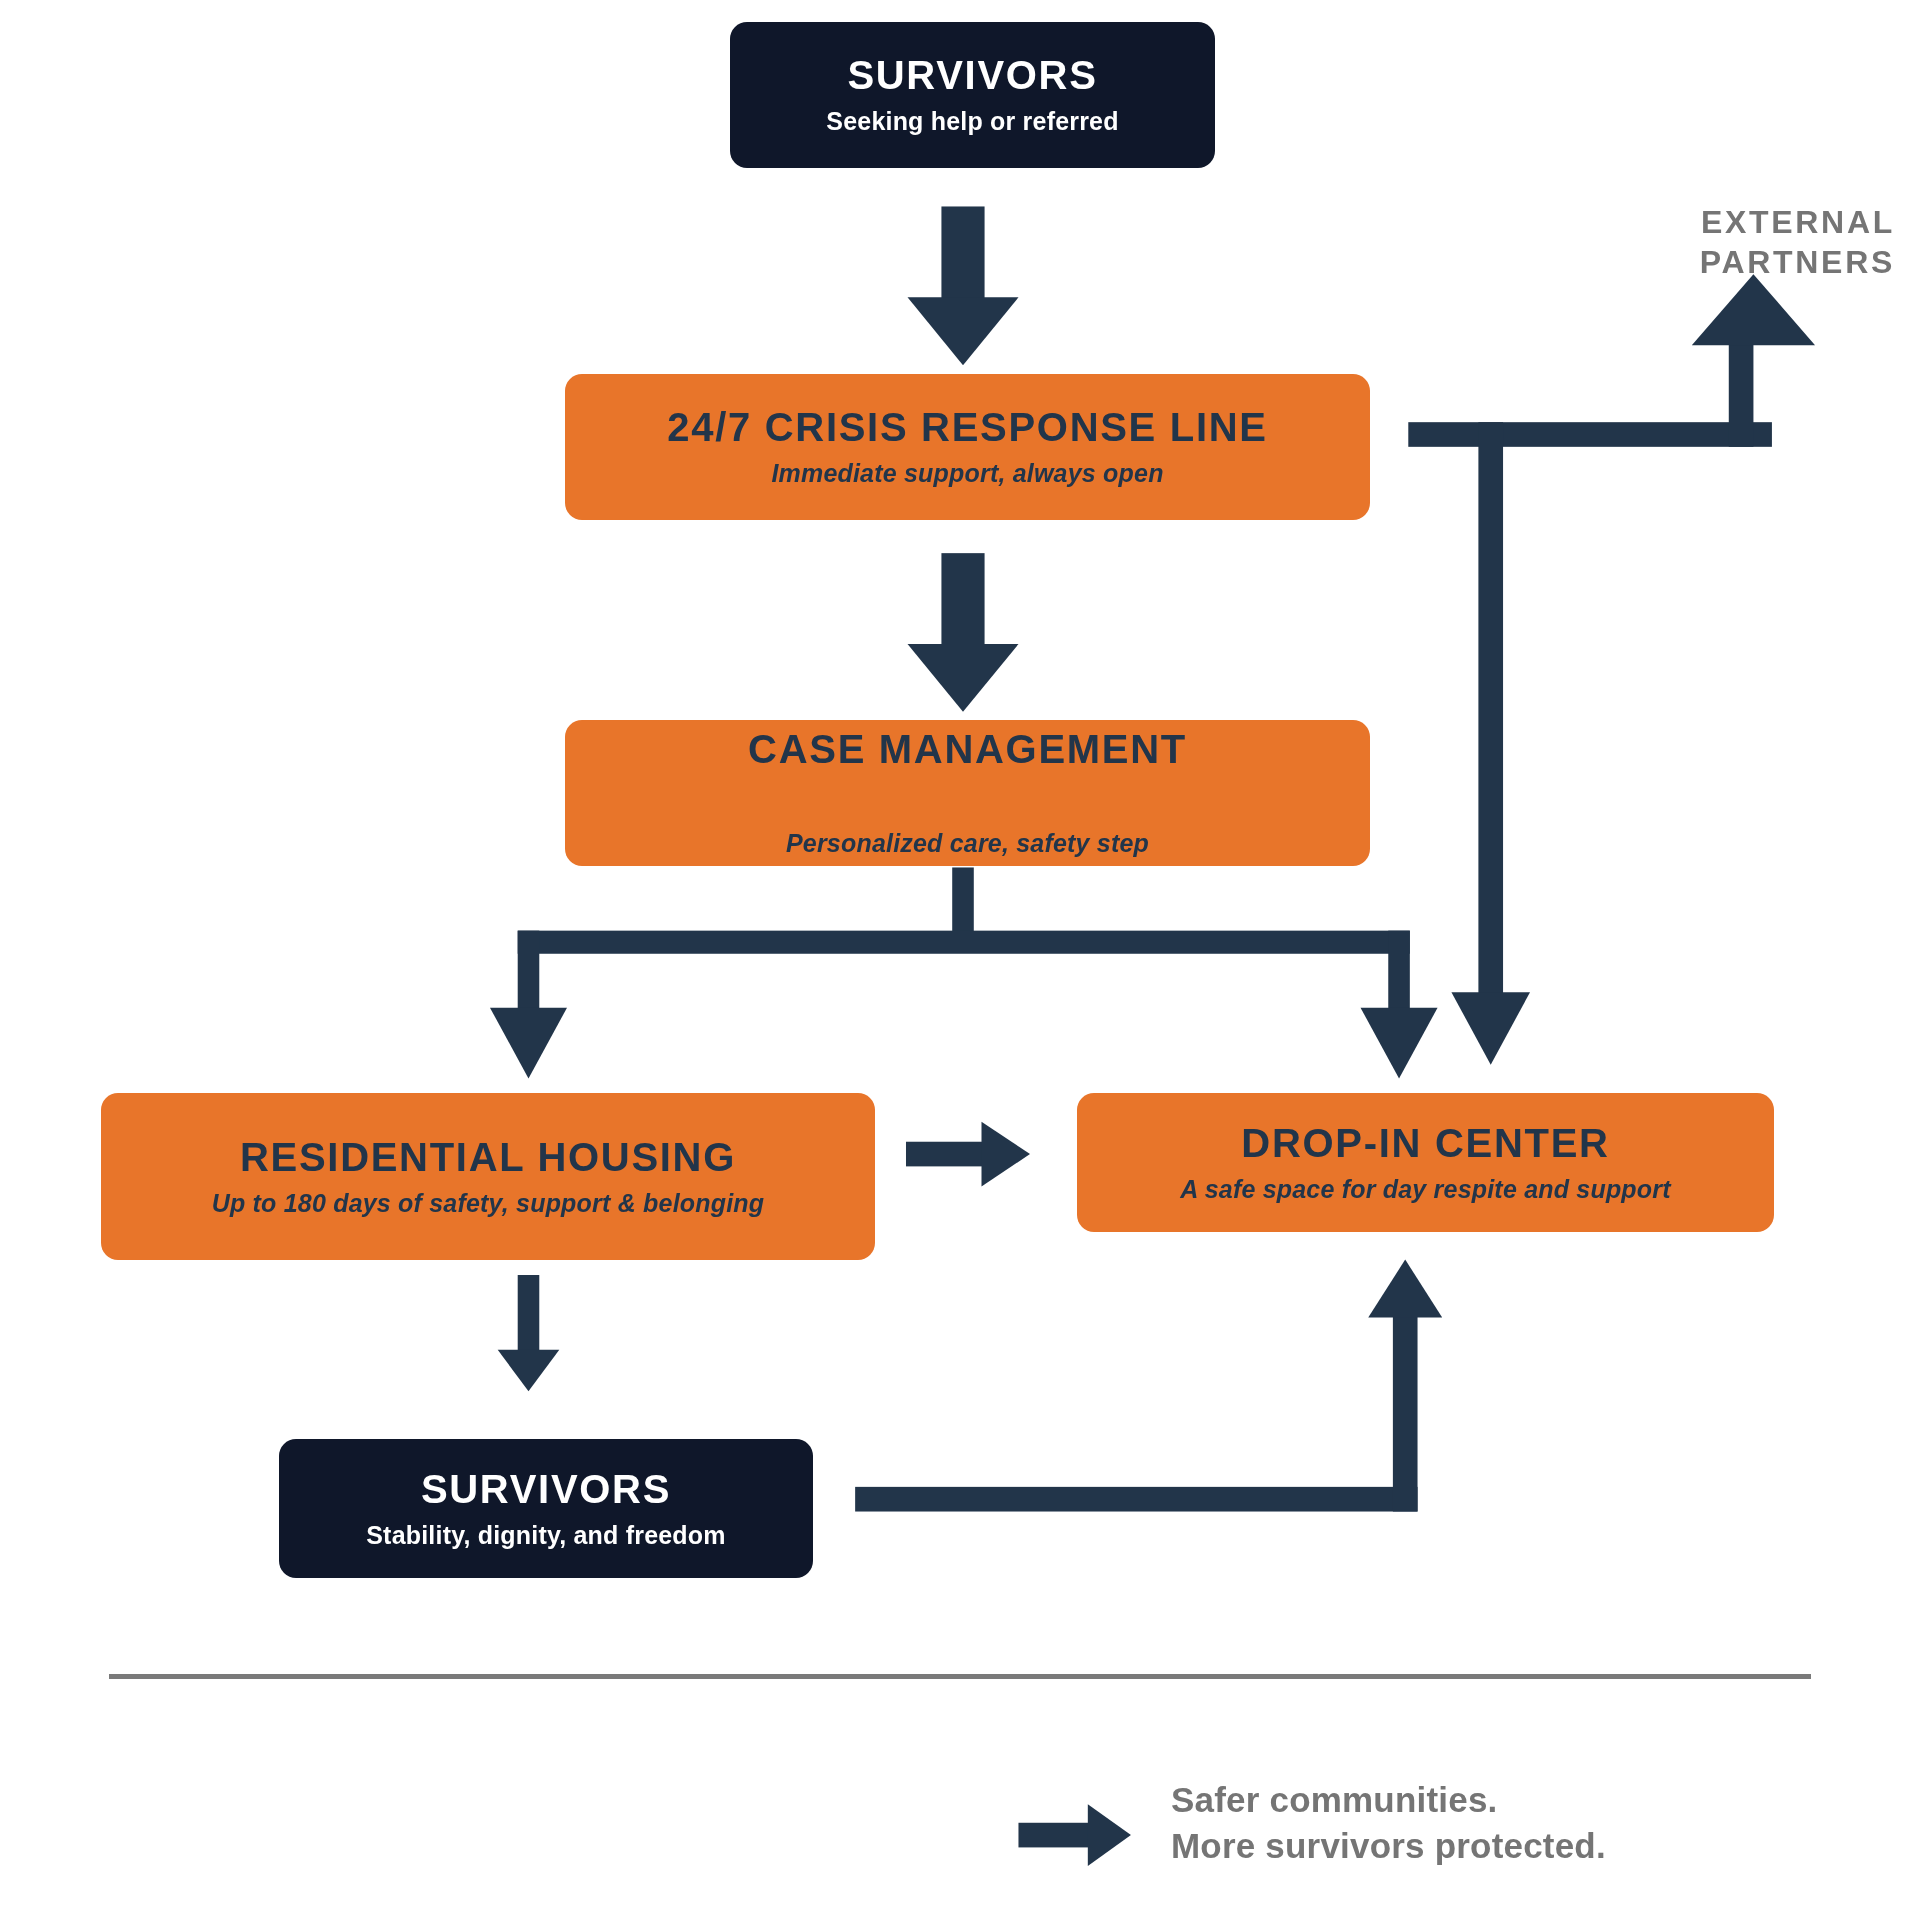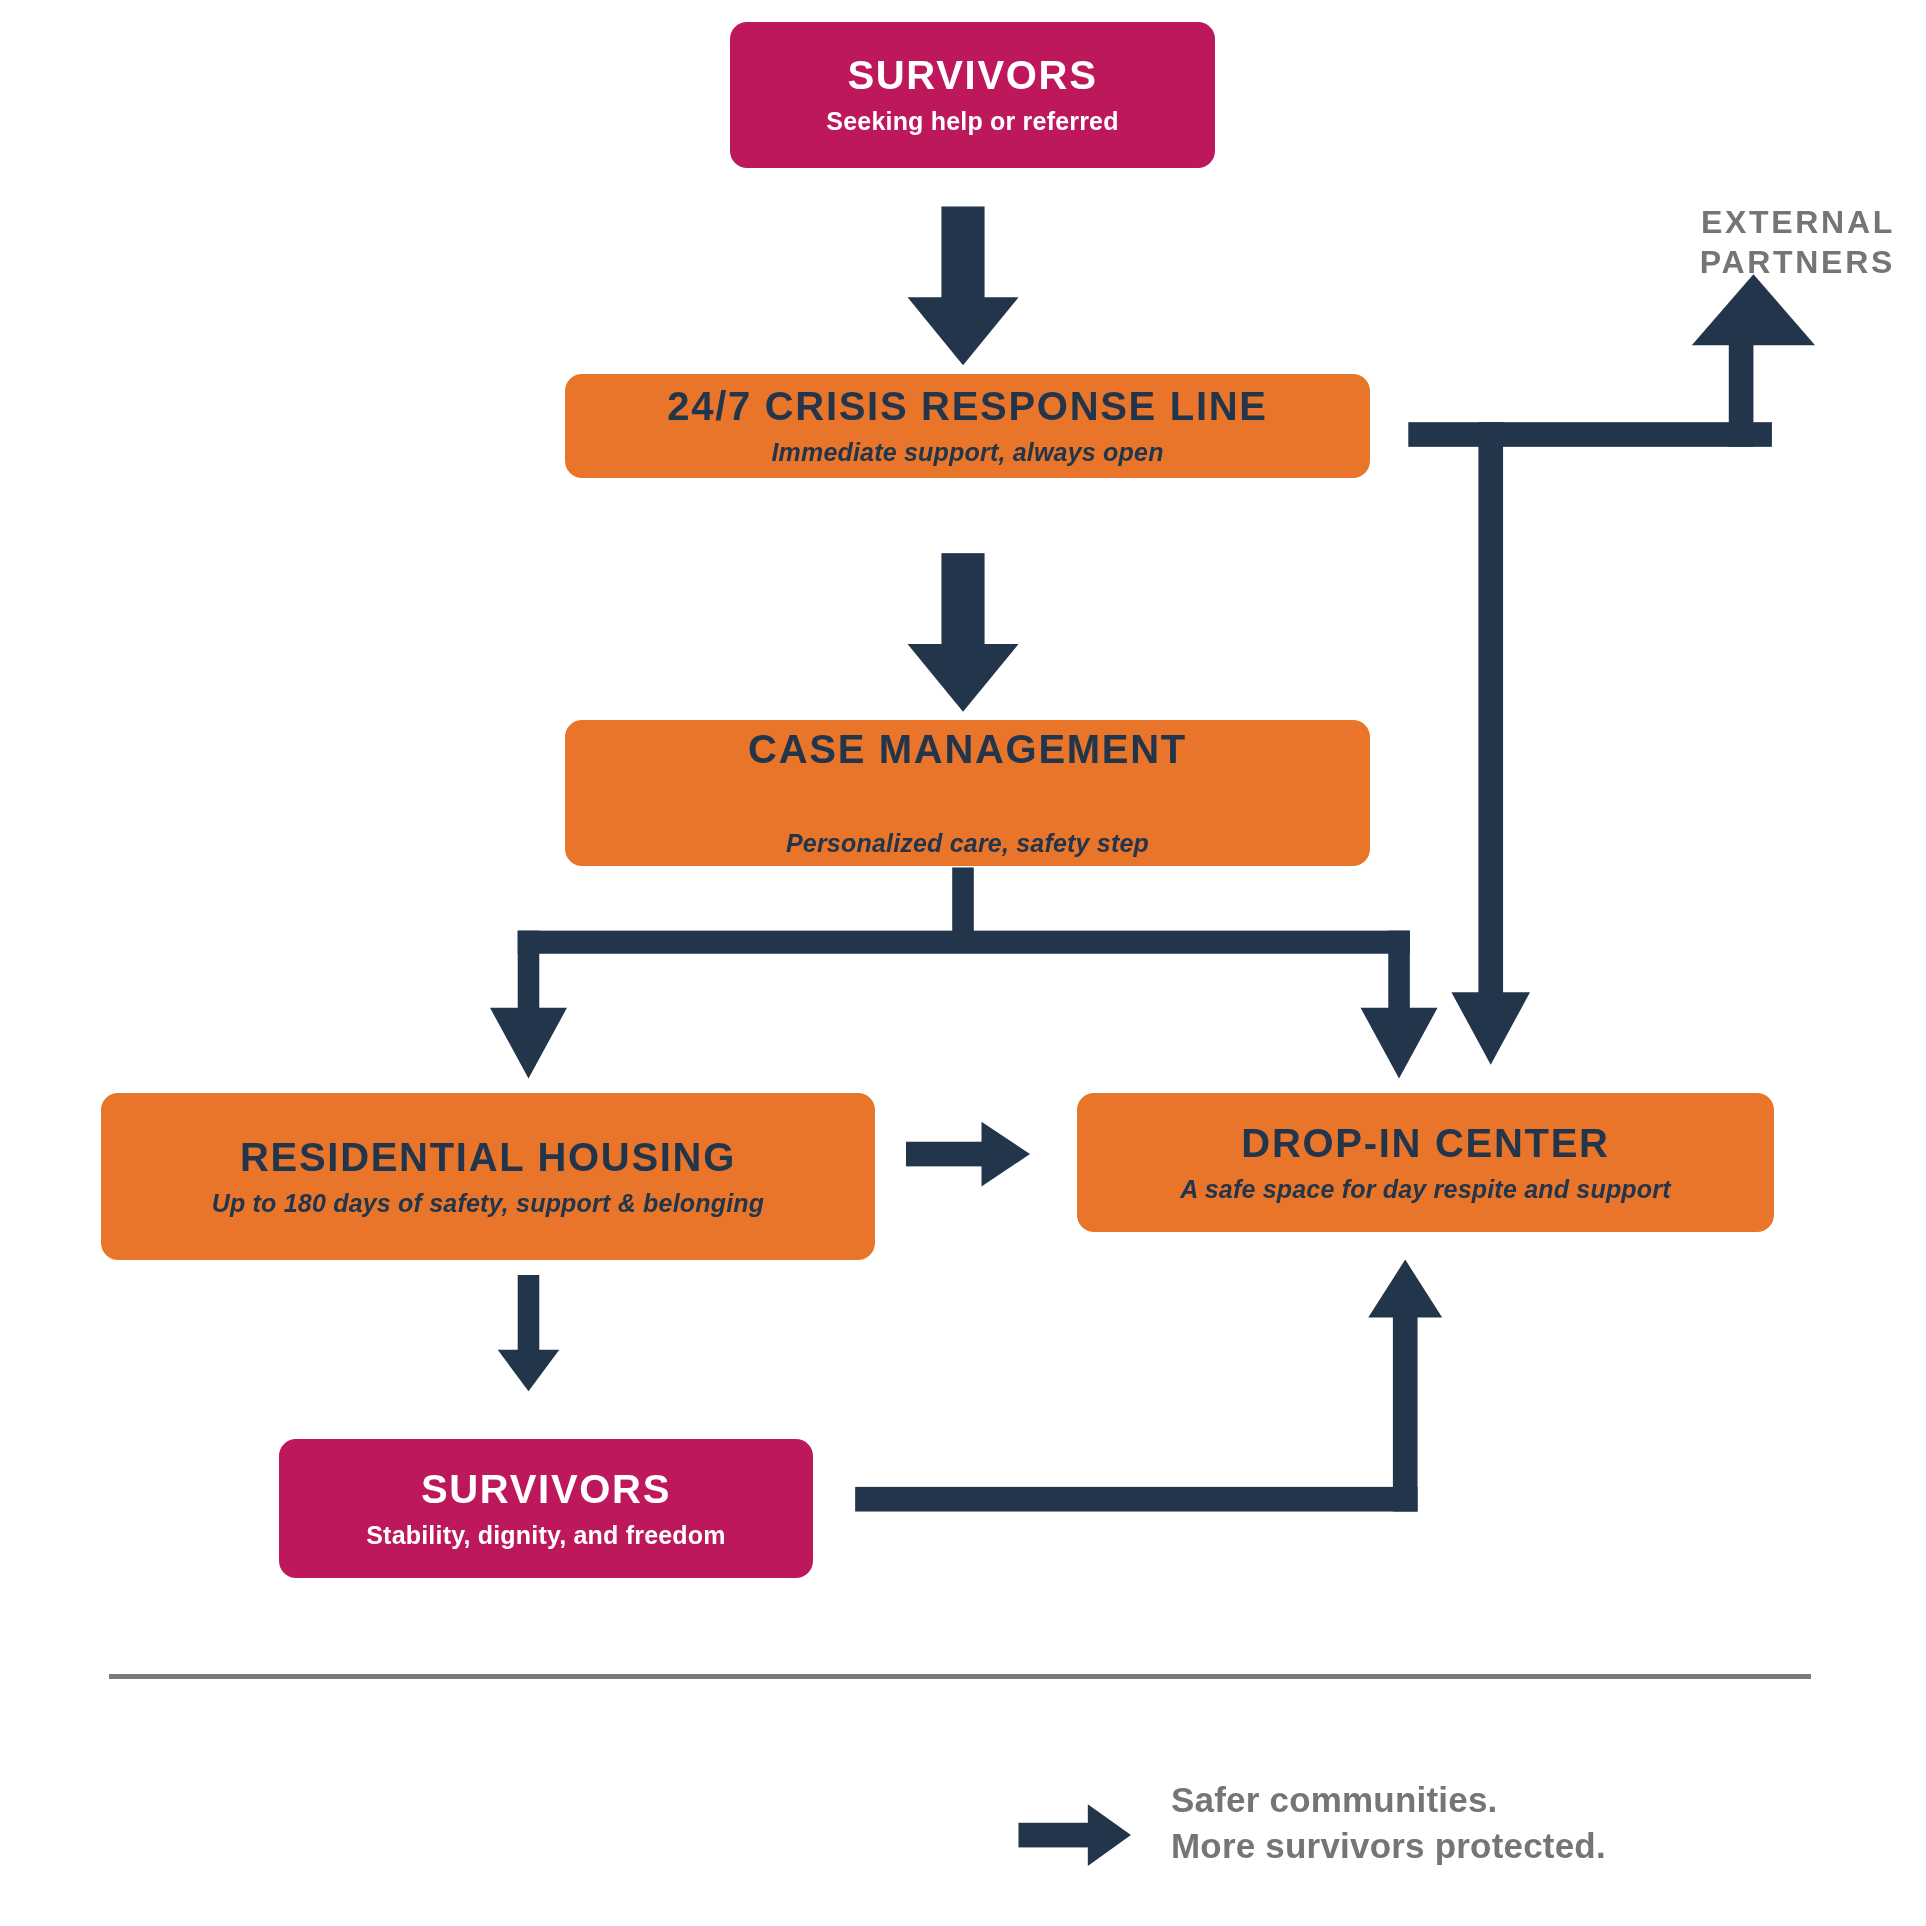--- a/index.html
+++ b/index.html
@@ -35,35 +35,35 @@
   .node .ttl {
     font-weight: 700;
     letter-spacing: 1.7px;
     line-height: 1.05;
   }
   .node .sub {
     font-weight: 700;
     line-height: 1.1;
   }
 
-  .node.dark  { background: #be185d; }
+  .node.dark  { background: #0f172a; }
   .node.dark .ttl { color: #ffffff; font-size: 40px; }
   .node.dark .sub { color: #ffffff; font-size: 25px; margin-top: 12.3px; letter-spacing: 0.2px; }
 
   .node.orange { background: #e8752a; }
   .node.orange .ttl { color: #22354a; font-size: 40px; }
   .node.orange .sub { color: #22354a; font-size: 25px; margin-top: 12.3px; letter-spacing: 0.2px; font-style: italic; }
 
   .node.amber { background: #f9ab36; }
   .node.amber .ttl { color: #22354a; font-size: 36px; }
   .node.amber .sub { color: #22354a; font-size: 23px; margin-top: 10.8px; letter-spacing: 0.2px; }
 
   
   #n-survivors-top   { left: 730px;  top: 21.6px;   width: 485px; height: 146px; }
-  #n-crisis-line     { left: 565px;  top: 374px;  width: 805px; height: 104px; }
+  #n-crisis-line     { left: 565px;  top: 374px;  width: 805px; height: 146px; }
   #n-case-mgmt       { left: 565px;  top: 720px;  width: 805px; height: 146px; gap: 48px; }
   #n-residential     { left: 101px;  top: 1093px; width: 774px; height: 167px; }
   #n-dropin          { left: 1077px; top: 1093px; width: 697px;  height: 139px; }
   #n-survivors-out   { left: 279px;  top: 1439px; width: 534px;  height: 139px; }
   #n-prevention      { left: 210px;  top: 1768px; width: 774px; height: 131px; }
 
   
   #connectors {
     position: absolute;
     left: 0; top: 0;

